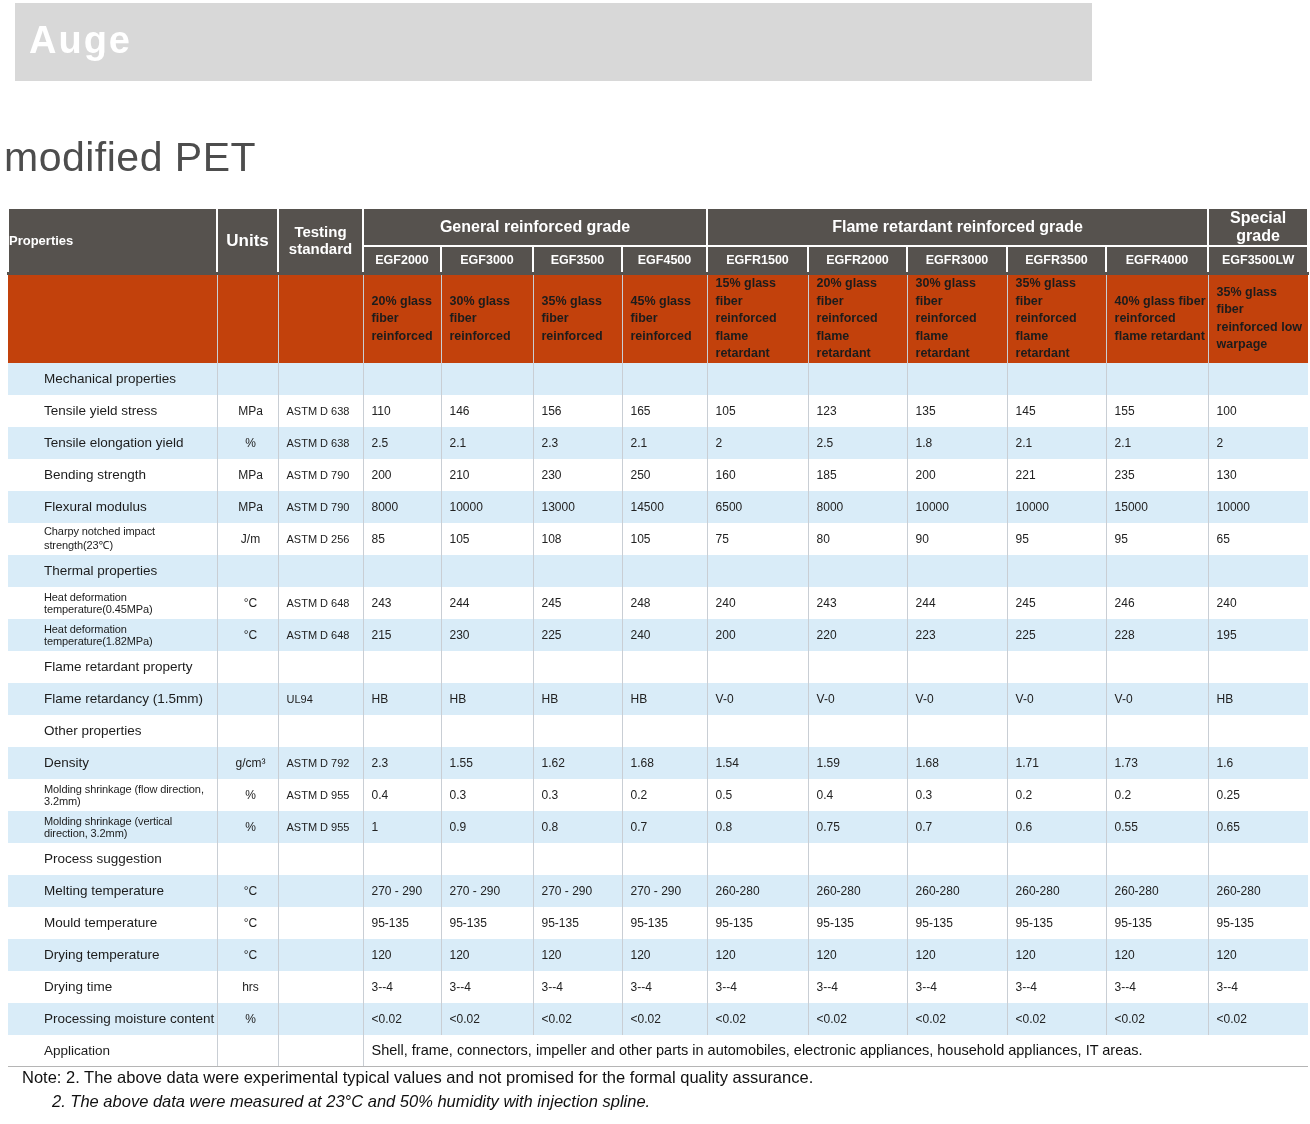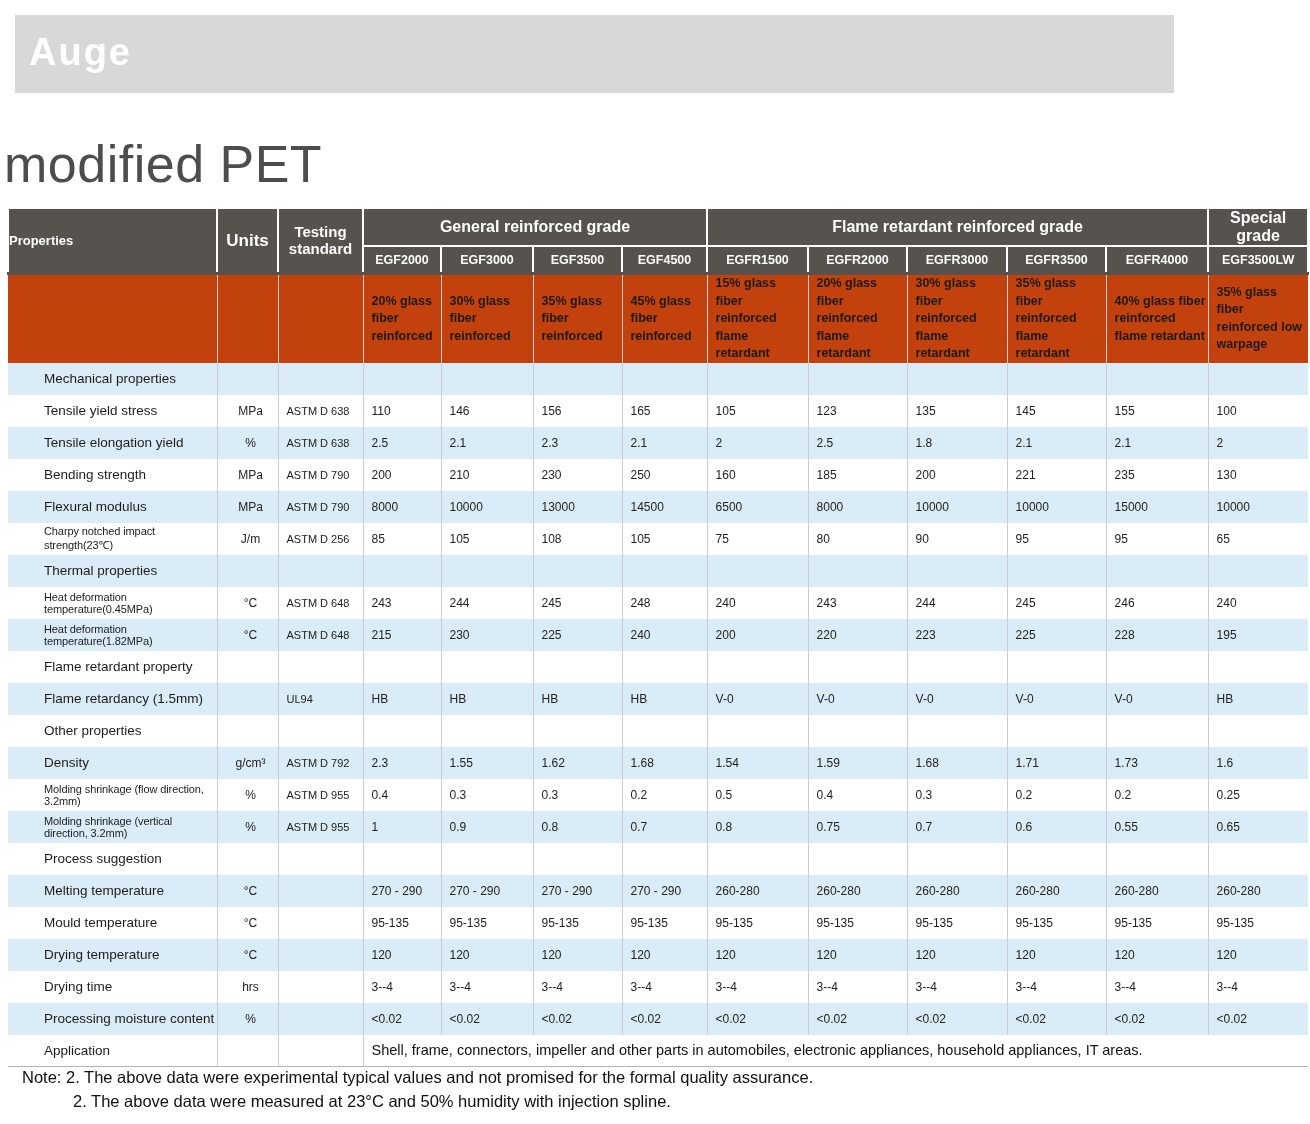--- a/index.html
+++ b/index.html
@@ -1,22 +1,22 @@
 <!DOCTYPE html>
 <html><head>
 <meta charset="utf-8">
 <style>
   html,body{margin:0;padding:0;}
   body{
     width:1310px;height:1124px;background:#ffffff;position:relative;
     font-family:"Liberation Sans",sans-serif;color:#1c1c1c;overflow:hidden;
   }
-  .logo-band{position:absolute;left:15px;top:15px;width:1159px;height:78px;background:#d8d8d8;text-align:right;}
+  .logo-band{position:absolute;left:15px;top:3px;width:1077px;height:78px;background:#d8d8d8;text-align:right;}
   .logo{position:absolute;left:14px;top:16px;color:#ffffff;font-size:38px;font-weight:bold;letter-spacing:2px;}
-  .title{position:absolute;left:4px;top:134px;margin:0;font-size:52px;font-weight:400;color:#4d4d4d;letter-spacing:.5px;}
+  .title{position:absolute;left:4px;top:134px;margin:0;font-size:41px;font-weight:400;color:#4d4d4d;letter-spacing:.5px;}
 
   .spec-table{position:absolute;left:7px;top:207px;width:1300px;border-collapse:collapse;table-layout:fixed;}
   .spec-table th{background:#56524e;color:#fff;border:2px solid #ffffff;font-weight:bold;padding:0;}
   .group-th{font-size:16px;height:27px;}
   .th-props{text-align:left;padding-left:10px;font-size:13px;}
   .th-units{font-size:17px;margin-left:28px;}
   .th-testing{font-size:15px;line-height:1.1;}
   .model-th{font-size:12.5px;height:25px;}
   .spec-table td{border-left:1px solid #c9ced4;padding:0 2px 0 8px;vertical-align:middle;overflow:hidden;}
   .spec-table tr td:first-child{border-left:none;padding-left:36px;}
@@ -26,21 +26,21 @@
   .desc-row td{border-top:3px solid #56524e;}
   .desc{font-size:12.5px;line-height:1.4;color:#1c1c1c;padding:4px 3px 4px 8px;}
   .prop{font-size:13.5px;}
   .prop.small{font-size:11px;letter-spacing:-.1px;}
   .unit{font-size:12px;text-align:center;padding:0;color:#222;}
   .std{font-size:11px;text-align:left;padding:0;color:#222;}
   .val{font-size:12px;color:#222;}
   .span-cell{font-size:14.5px;color:#111;}
   .spec-table tbody tr:last-child td{border-bottom:1px solid #b5b5b5;}
   .notes{position:absolute;left:22px;top:1066px;font-size:16.5px;color:#101010;line-height:1.45;}
-  .notes .n2{margin-left:51px;}
+  .notes .n2{margin-left:30px;font-style:italic;}
 </style>
 </head>
 <body>
 
 <header class="logo-band">
   <span class="logo">Auge</span>
 </header>
 
 <h1 class="title">modified PET</h1>
 

